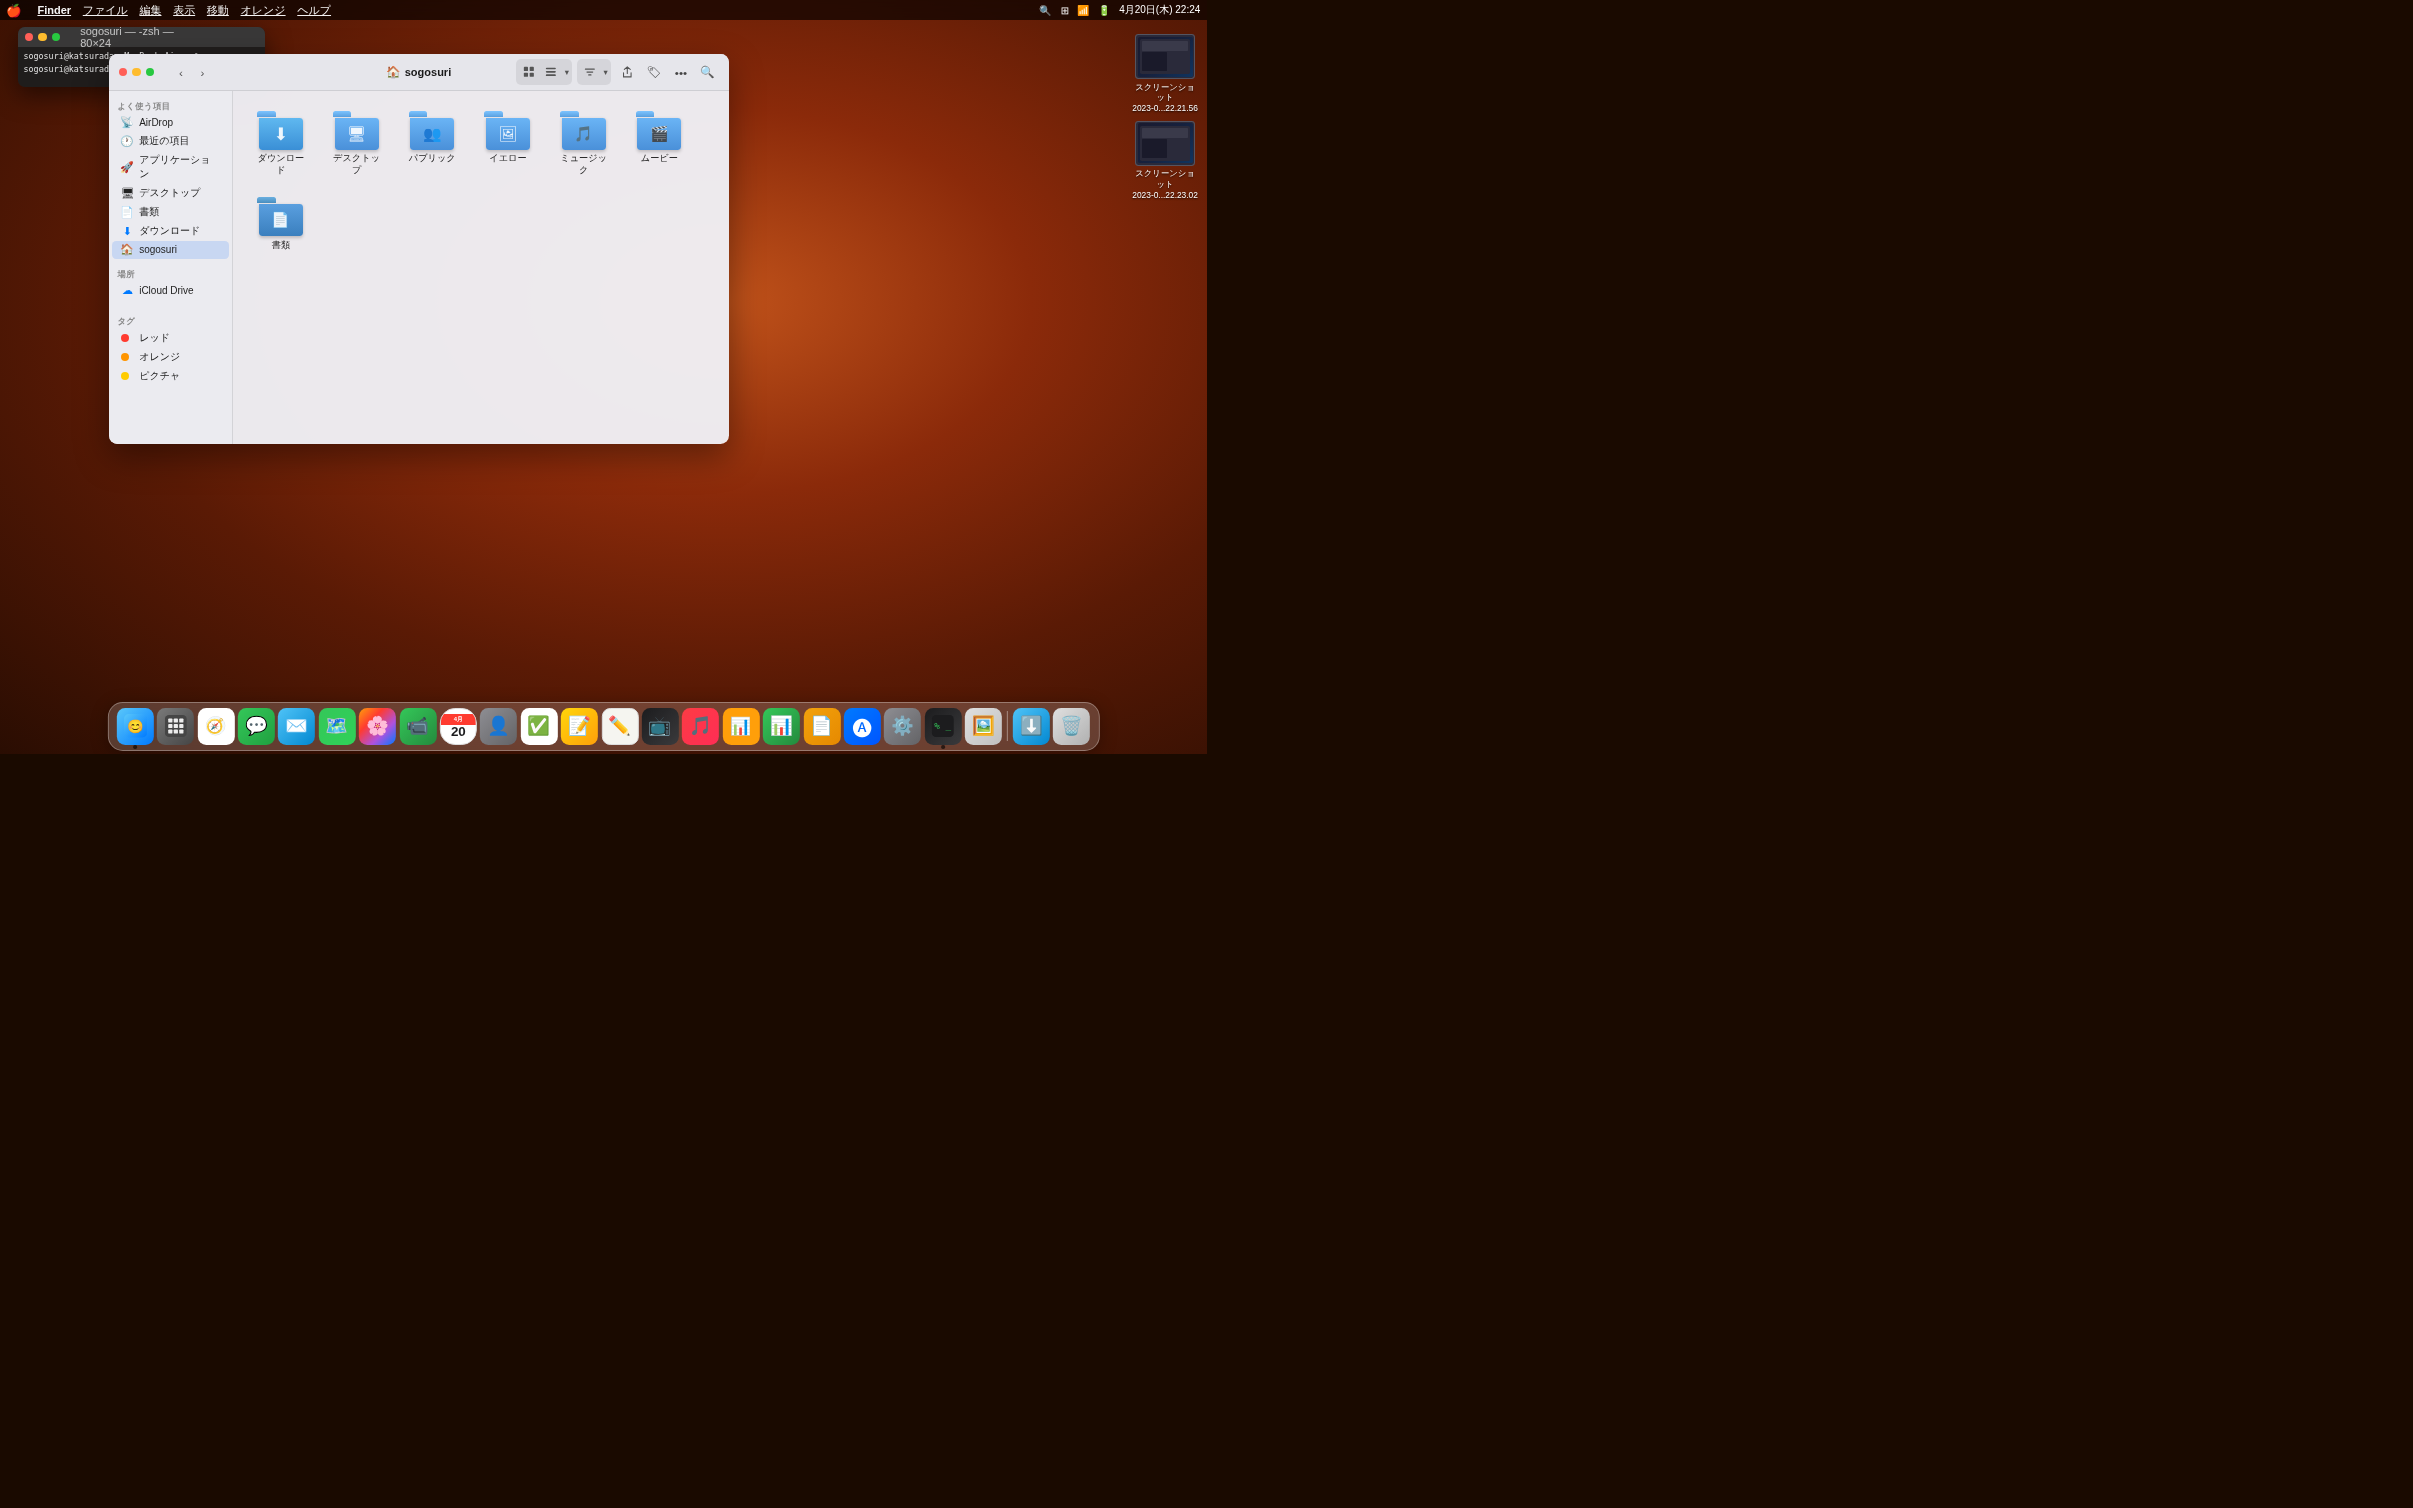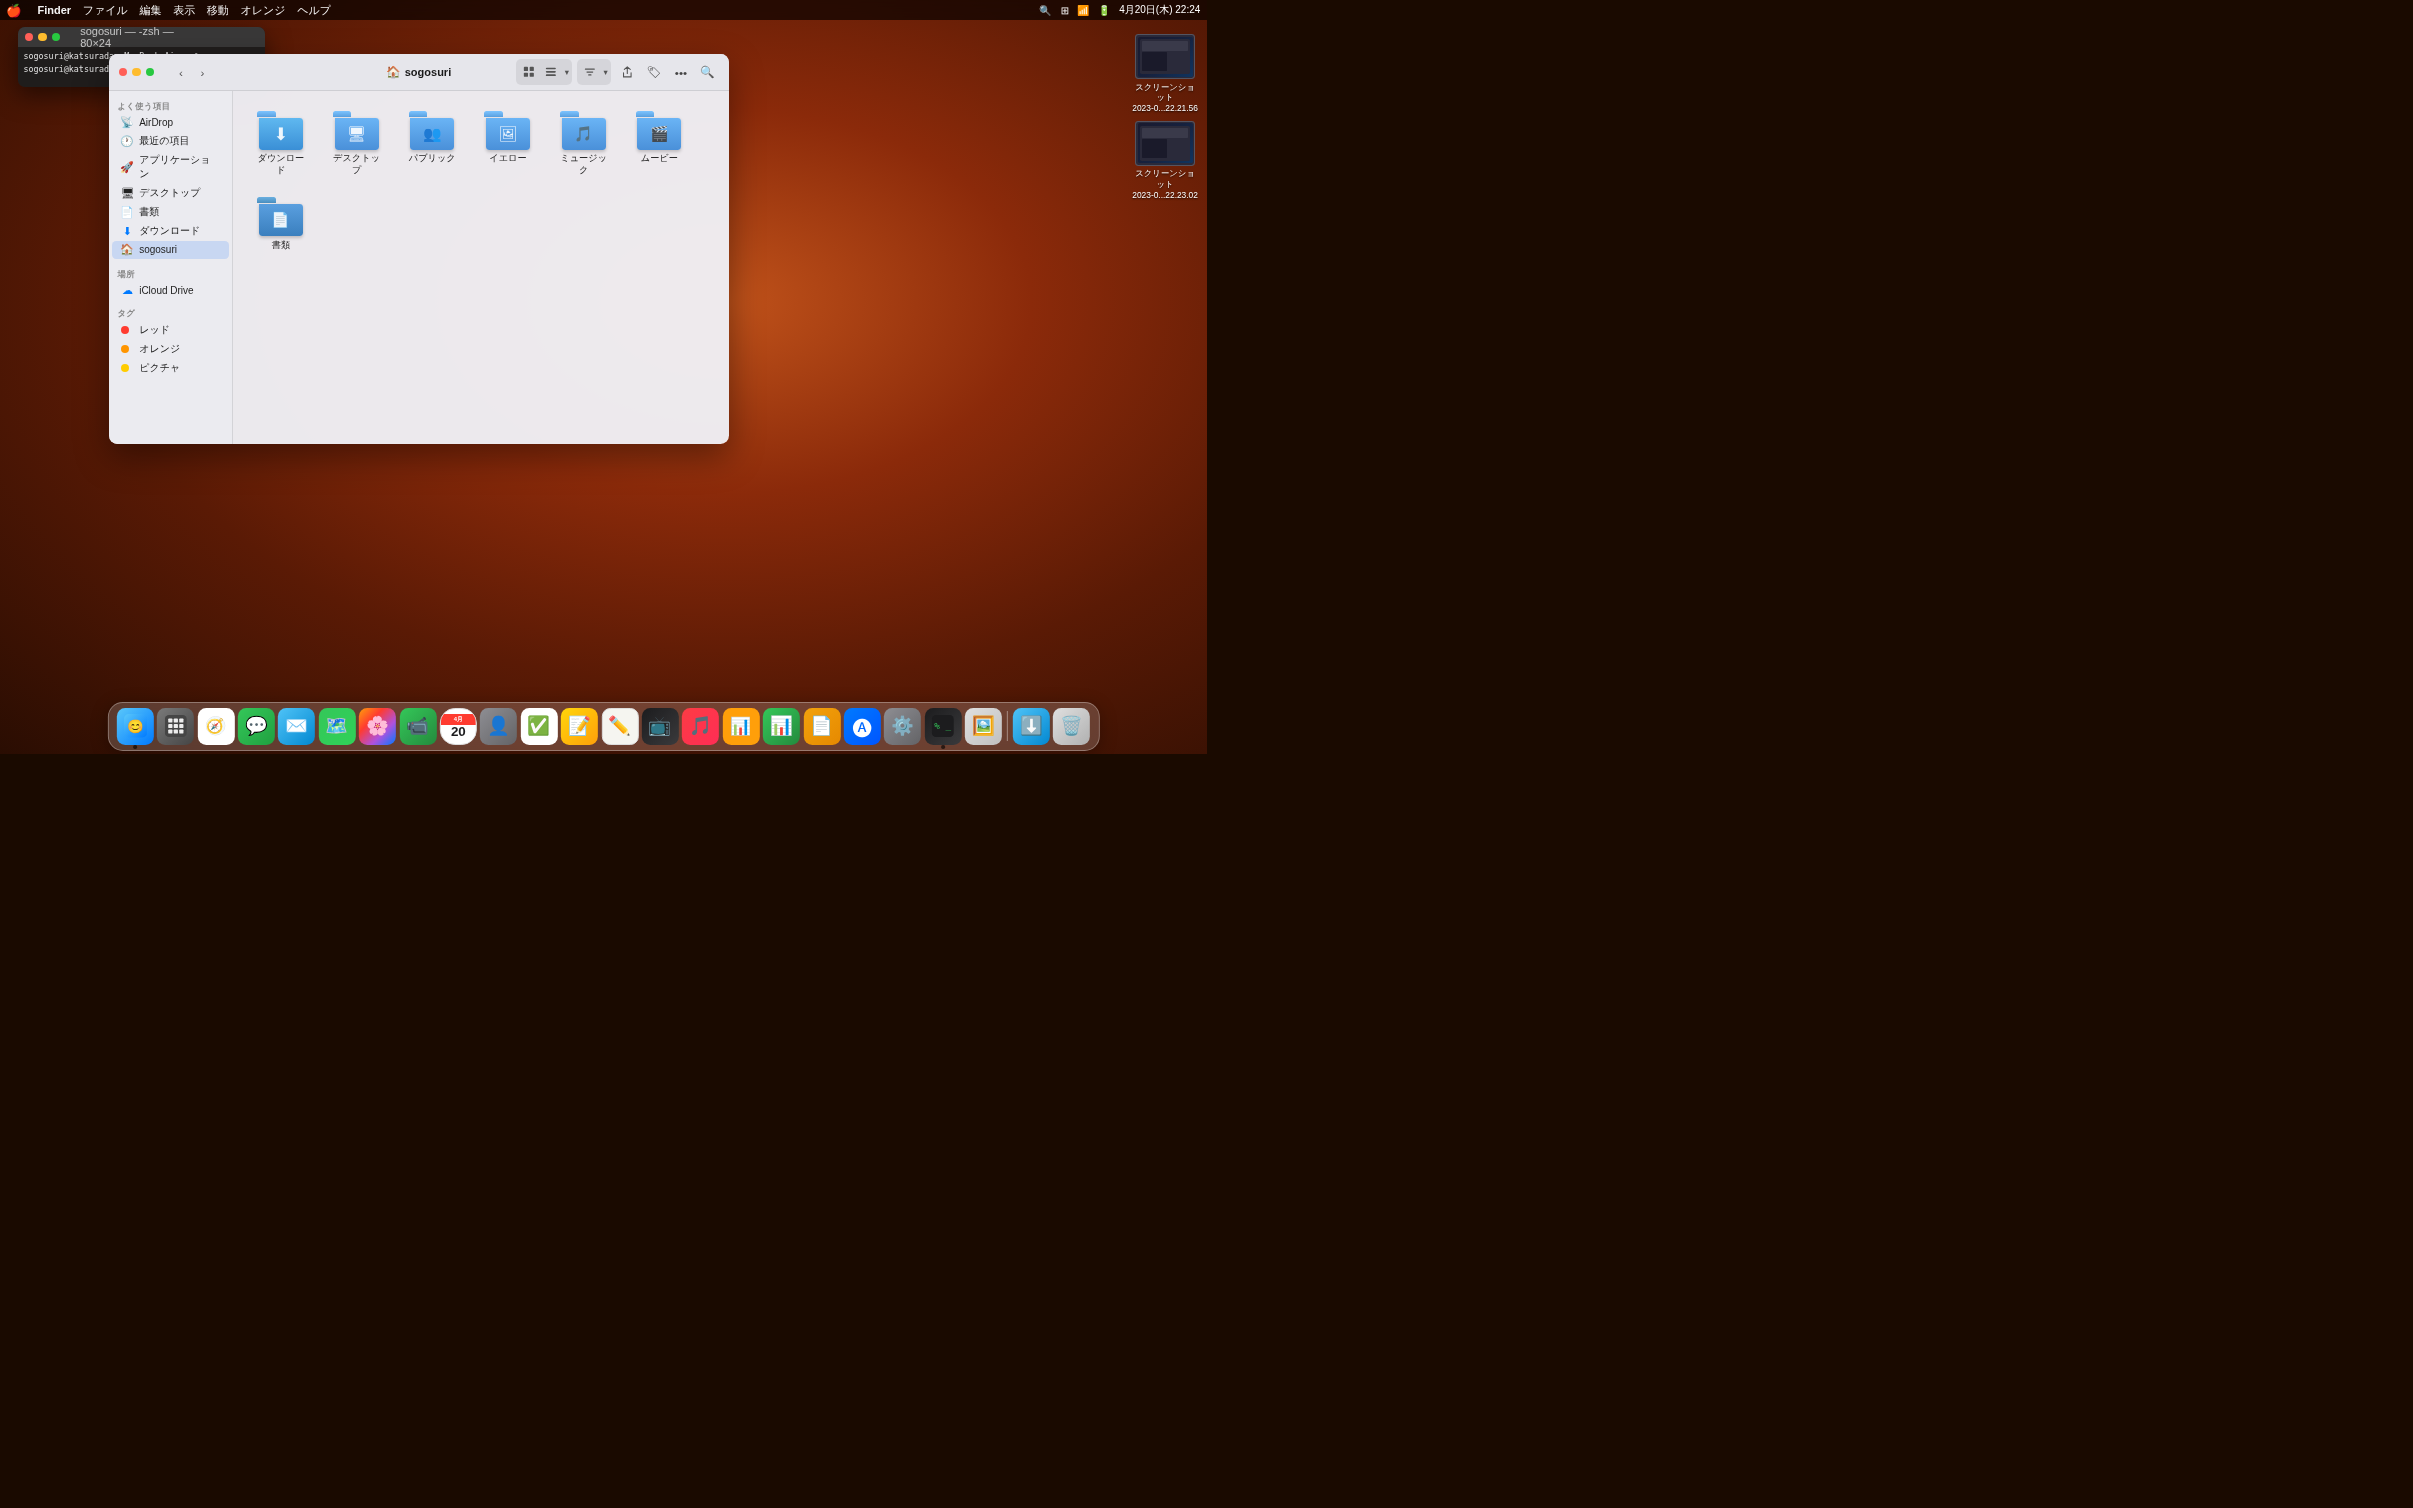--- a/index.html
+++ b/index.html
@@ -42,20 +42,21 @@
     .menubar-apple {
       font-size: 12.6px;
       margin-right: 3.4px;
     }
     .menubar-app-name {
       font-weight: 600;
     }
     .menubar-item {
       cursor: pointer;
       opacity: 0.95;
+      text-decoration: underline;
     }
     .menubar-right {
       margin-left: auto;
       display: flex;
       align-items: center;
       gap: 8.4px;
       font-size: 10px;
     }
 
     
@@ -558,21 +559,21 @@
           <span class="sidebar-item-icon" style="color:#007aff;">🏠</span>
           <span class="sidebar-item-label">sogosuri</span>
         </div>
 
         <div class="sidebar-section-label" style="margin-top:6.7px;">場所</div>
         <div class="sidebar-item">
           <span class="sidebar-item-icon" style="color:#007aff;">☁</span>
           <span class="sidebar-item-label">iCloud Drive</span>
         </div>
 
-        <div class="sidebar-section-label" style="margin-top:5px;">タグ</div>
+        <div class="sidebar-section-label" style="margin-top:13px;">タグ</div>
         <div class="sidebar-item">
           <span class="sidebar-item-icon">
             <div class="tag-dot" style="background:#ff3b30;"></div>
           </span>
           <span class="sidebar-item-label">レッド</span>
         </div>
         <div class="sidebar-item">
           <span class="sidebar-item-icon">
             <div class="tag-dot" style="background:#ff9500;"></div>
           </span>

